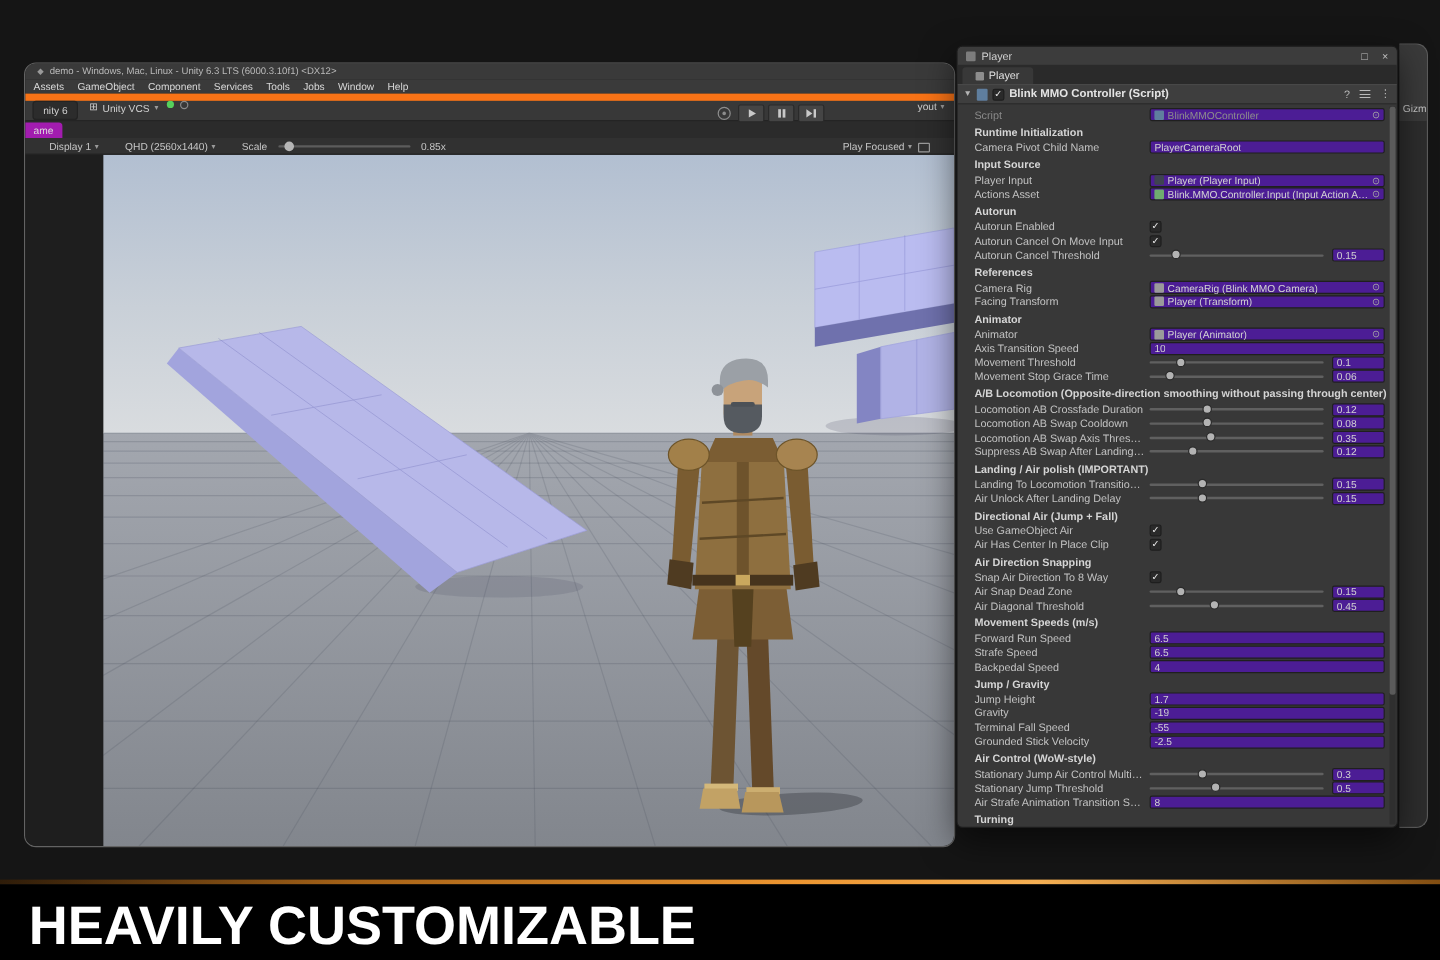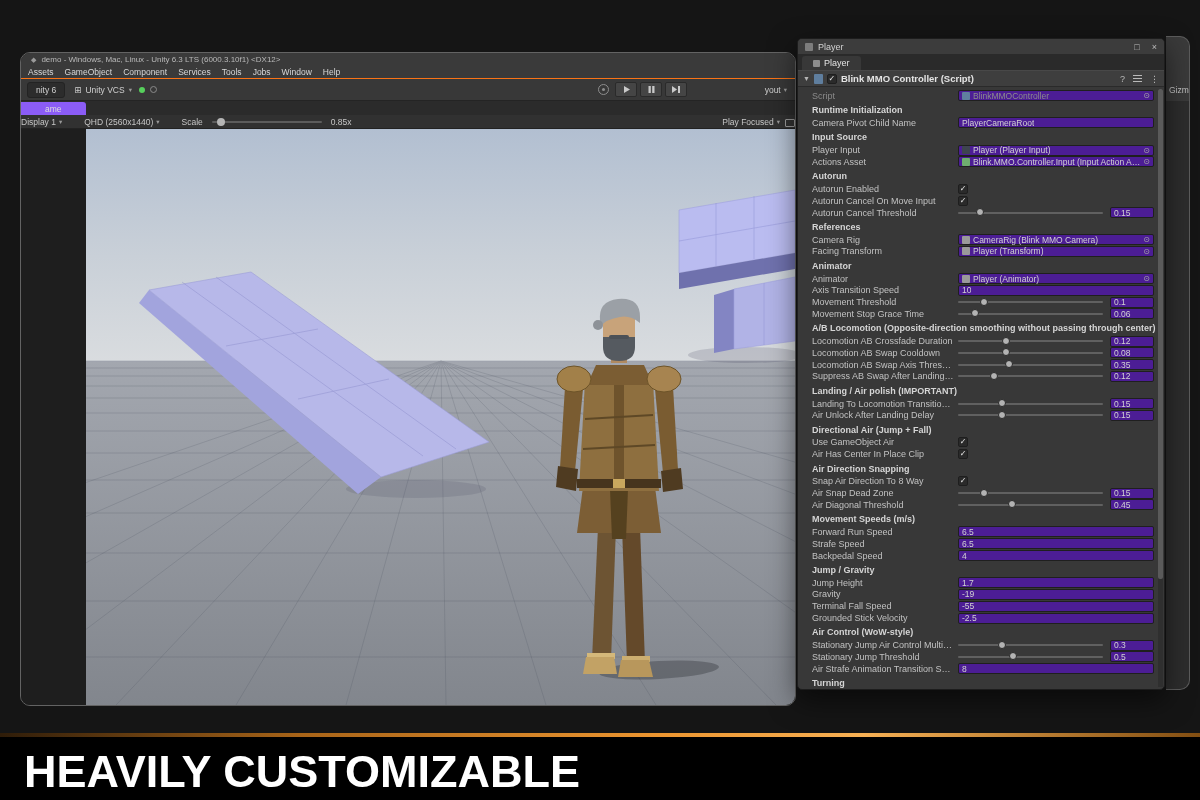--- a/index.html
+++ b/index.html
@@ -9,38 +9,38 @@
 
   
   #main-window { left:20px; top:52px; width:776px; height:654px; background:#1f1f1f;
     border:1px solid #636363; border-radius:10px; z-index:1; }
   .titlebar { height:13px; background:#3a3a3a; display:flex; align-items:center; gap:5px;
     padding:0 10px; font-size:8px; color:#b9b9b9; white-space:nowrap; }
   .ulogo { color:#9a9a9a; font-size:7px; }
   .menubar { height:12px; background:#3a3a3a; display:flex; align-items:center; gap:11px;
     padding:0 7px; font-size:8.5px; color:#d8d8d8; }
   .menu-item { cursor:default; }
-  .toolbar { height:23px; background:#383838; border-top:1px solid #f97316; border-bottom:1px solid #242424;
-    display:flex; align-items:center; padding:0 6px; position:relative; font-size:8.5px; color:#cfcfcf; }
+  .toolbar { height:23px; background:#383838; border-top:6px solid #f97316; border-bottom:1px solid #242424;
+    display:flex; align-items:flex-start; padding:0 6px; position:relative; font-size:8.5px; color:#cfcfcf; }
   .pill { background:#2c2c2c; border:1px solid #232323; border-radius:3px; padding:2px 8px; }
   .vcs { display:flex; align-items:center; gap:4px; margin-left:9px; }
   .caret { font-size:6.5px; color:#9a9a9a; }
   .dot { width:6px; height:6px; border-radius:50%; margin-left:7px; }
   .acct { width:7px; height:7px; border:1px solid #8a8a8a; border-radius:50%; margin-left:5px; }
   .playctl { position:absolute; left:577px; top:3px; display:flex; align-items:center; gap:3px; }
   .pmicon { width:11px; height:11px; border:1px solid #8d8d8d; border-radius:50%; position:relative; margin-right:3px; }
   .pmicon::after { content:""; position:absolute; left:3px; top:3px; width:3px; height:3px; background:#8d8d8d; border-radius:50%; }
   .pbtn { width:22px; height:15px; background:#454545; border:1px solid #2a2a2a; border-radius:2px;
     display:flex; align-items:center; justify-content:center; }
   .layoutdd { margin-left:auto; display:flex; align-items:center; gap:3px; padding-right:2px; }
   .tabstrip { height:14px; background:#2b2b2b; display:flex; align-items:flex-end; }
-  .gametab { height:13px; background:#8b5cf6; padding:0 24px; font-size:8.5px; color:#dddddd;
+  .gametab { height:13px; background:#a21caf; padding:0 7px; font-size:8.5px; color:#dddddd;
     display:flex; align-items:center; border-radius:0 3px 0 0; }
   .gametoolbar { height:14px; background:#313131; border-bottom:1px solid #222;
-    display:flex; align-items:center; font-size:8.5px; color:#c6c6c6; padding:0 0; gap:5px; }
+    display:flex; align-items:center; font-size:8.5px; color:#c6c6c6; padding:0 20px; gap:5px; }
   .gtb-group { display:flex; align-items:center; gap:3px; }
   .sep { width:12px; }
   .scale-track { width:110px; height:2px; background:#5c5c5c; border-radius:1px; position:relative; margin:0 4px; }
   .scale-knob { position:absolute; top:-3px; width:8px; height:8px; background:#b5b5b5;
     border-radius:50%; transform:translateX(-50%); }
   .gtb-right { margin-left:auto; display:flex; align-items:flex-end; gap:5px; }
   .screen-icon { width:10px; height:8px; border:1px solid #9a9a9a; border-radius:1px; }
   .viewport { position:absolute; left:0; right:0; top:76px; bottom:0; background:#1e1e1e; }
   .scene { position:absolute; left:65px; top:0; right:0; bottom:0; }
   .scene svg { display:block; width:100%; height:100%; }

